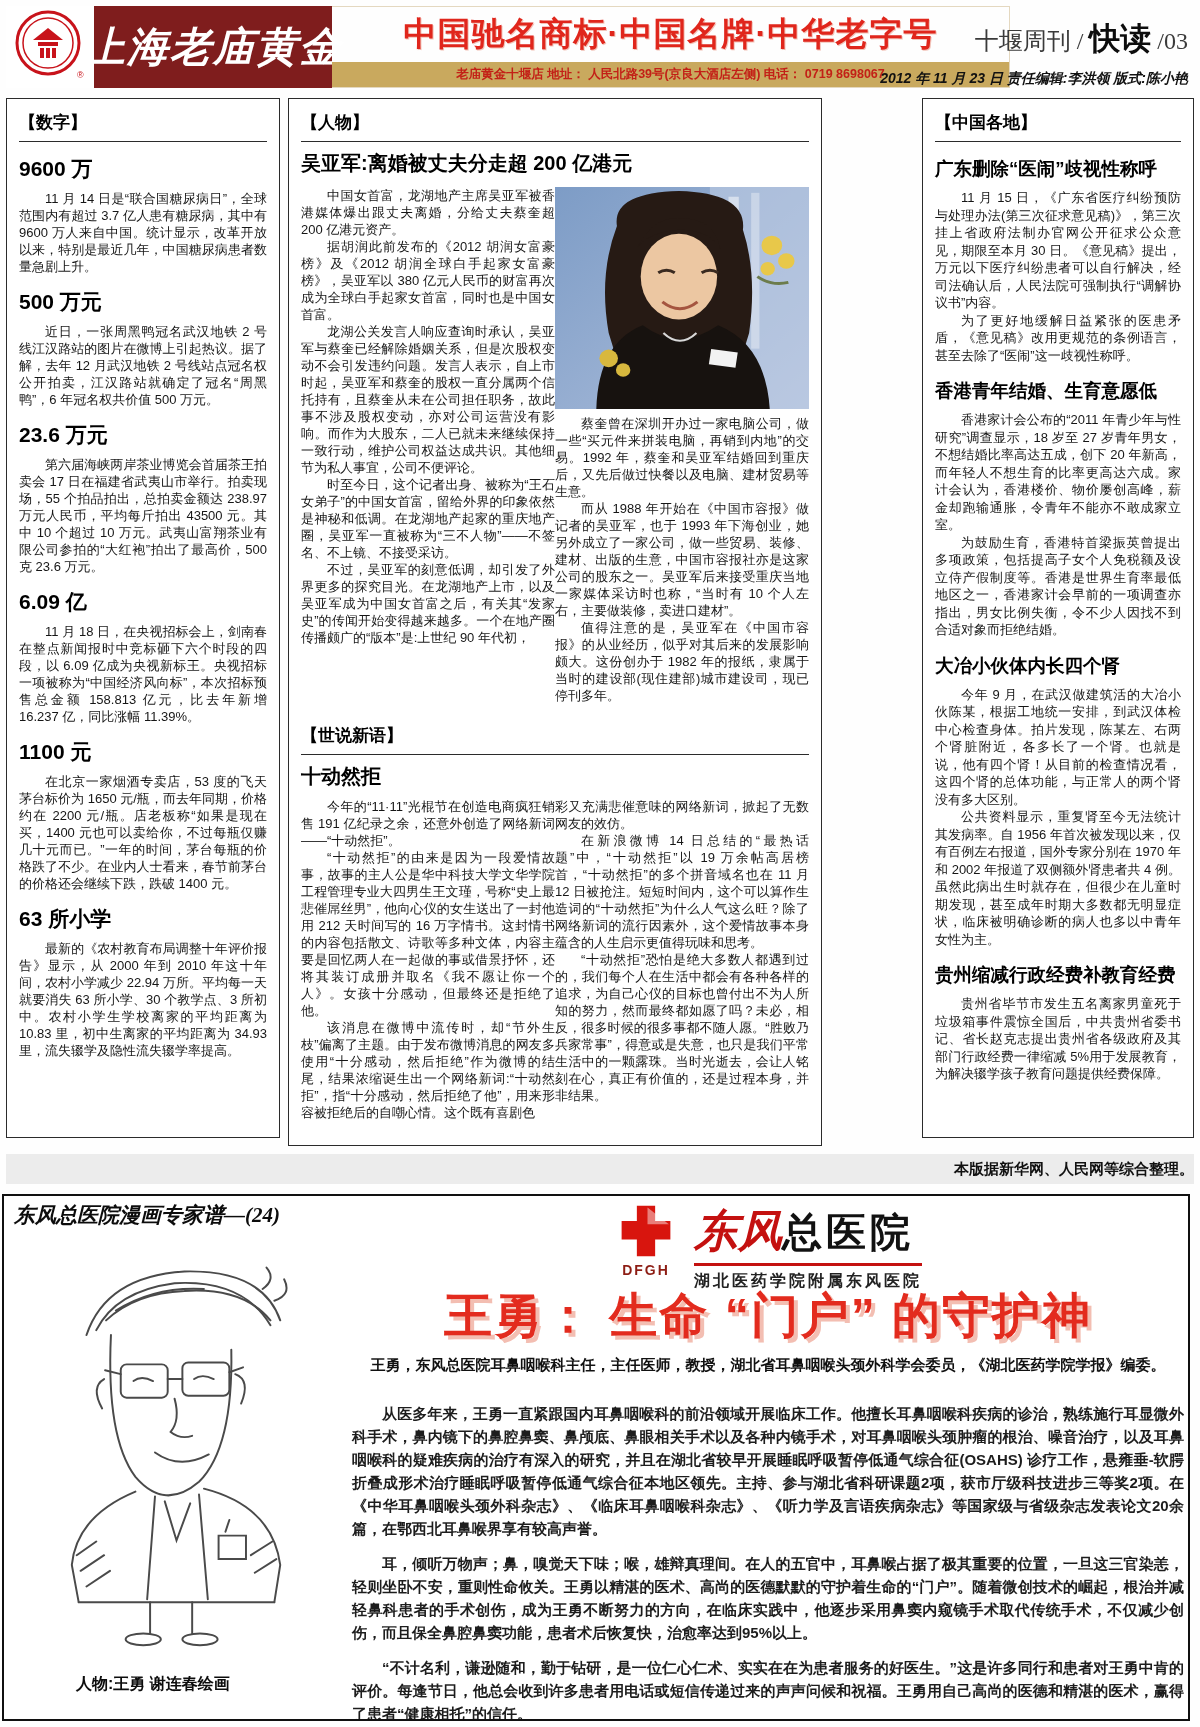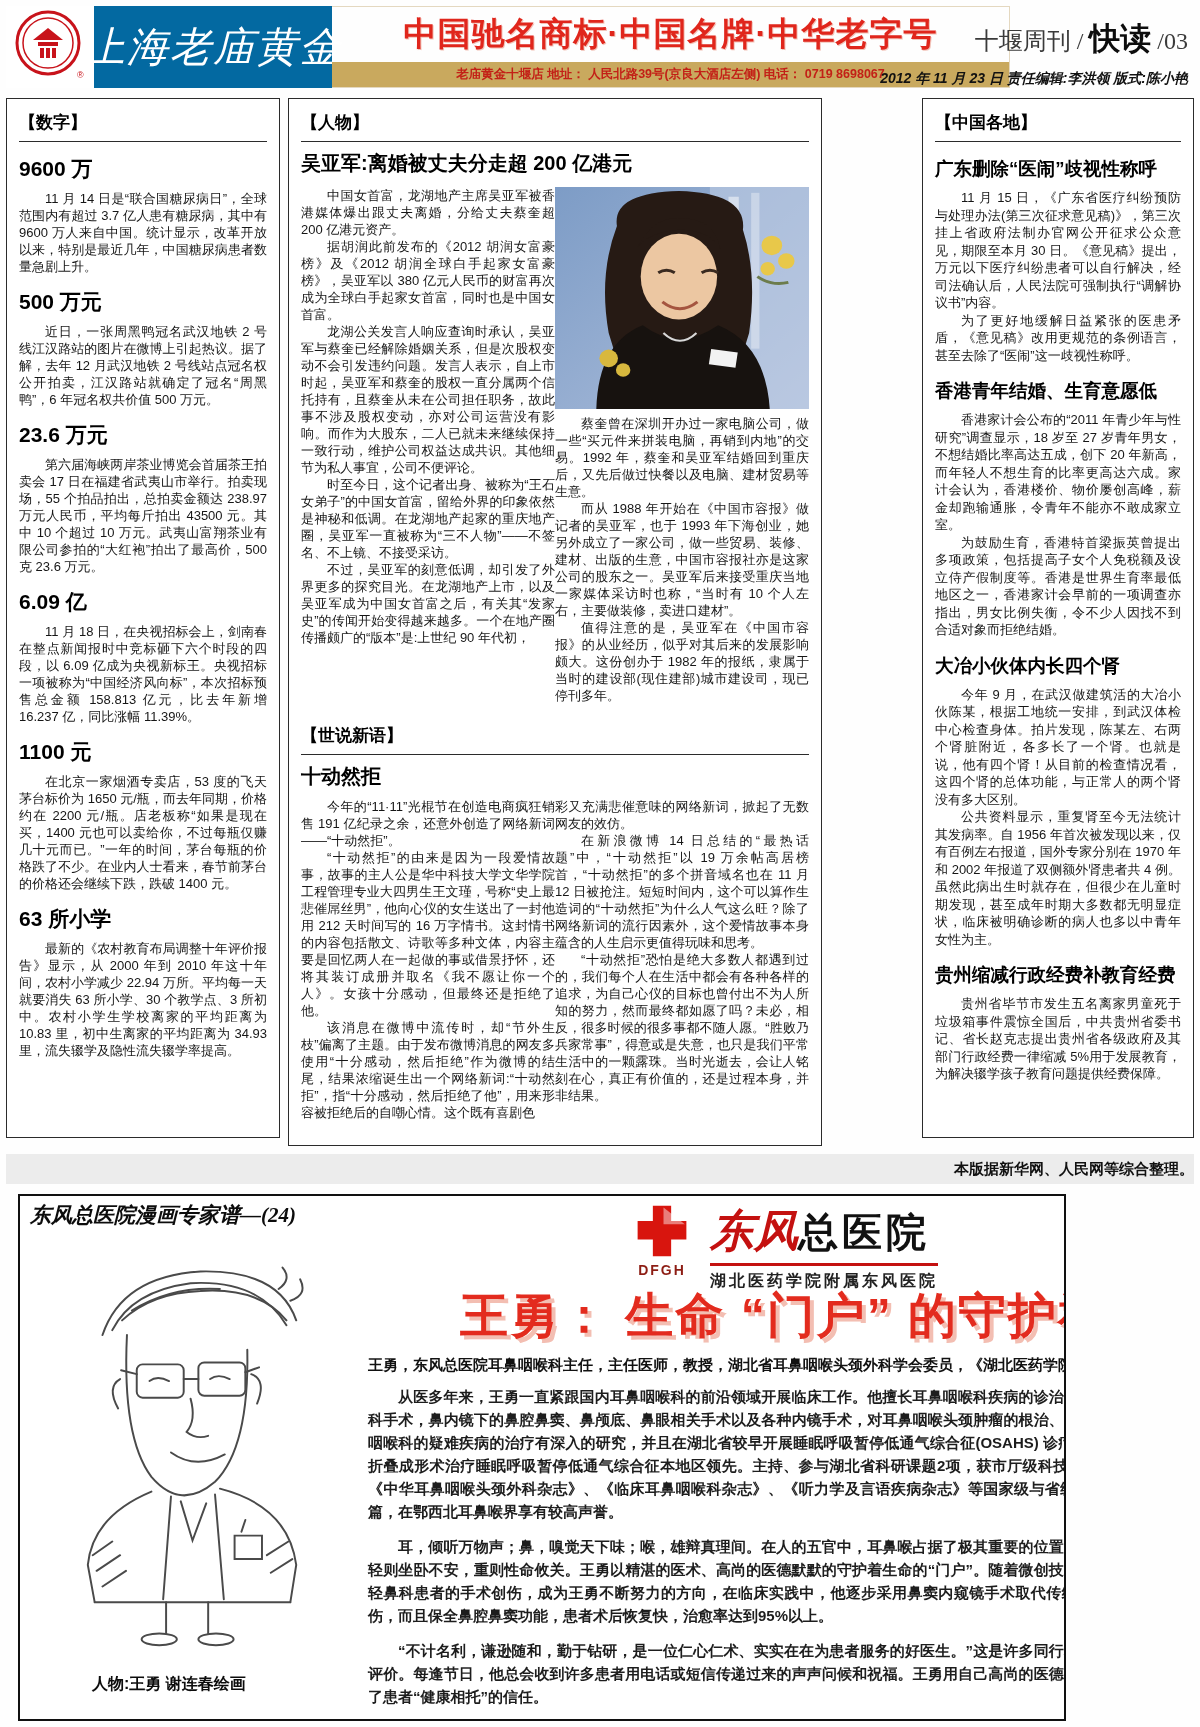--- a/index.html
+++ b/index.html
@@ -2,22 +2,22 @@
 <html><head>
 <meta charset="utf-8">
 <style>
   * { margin:0; padding:0; box-sizing:border-box; }
   body { background:#888; font-family:"Liberation Sans","DejaVu Sans",sans-serif; }
   #page { position:relative; width:1200px; height:1727px; background:#fefefe; margin:0 auto; overflow:hidden; color:#161616; }
 
   
   .header-ad { position:absolute; left:6px; top:6px; width:1004px; height:82px; display:flex; }
   .logo-box { width:88px; background:#fff; display:flex; align-items:center; justify-content:center; }
-  .brand-banner { width:238px; background:#0369a1; color:#fff; display:flex; align-items:center; justify-content:center;
-                  font-family:"Liberation Serif","DejaVu Serif",serif; font-weight:400; font-style:italic; font-size:41px; letter-spacing:2px; white-space:nowrap; }
+  .brand-banner { width:238px; background:#7f1d1d; color:#fff; display:flex; align-items:center; justify-content:center;
+                  font-family:"Liberation Serif","DejaVu Serif",serif; font-weight:700; font-style:italic; font-size:41px; letter-spacing:2px; white-space:nowrap; }
   .slogan-wrap { flex:1; display:flex; flex-direction:column; border:1px solid #e4d8c0; border-left:none; }
   .slogan { flex:1; display:flex; align-items:center; justify-content:center; color:#e0261c; font-weight:900; font-size:33px;
             letter-spacing:1px; white-space:nowrap; text-shadow:1px 1px 0 #f2c4ba; }
   .store-bar { height:25px; background:#c9a95e; color:#c32017; font-size:12.5px; font-weight:bold; display:flex; align-items:center; justify-content:center; white-space:nowrap; }
   .masthead-info { position:absolute; right:12px; top:18px; text-align:right; }
   .mast-line1 { font-family:"Liberation Serif","DejaVu Serif",serif; font-size:24px; color:#3a3a3a; }
   .mast-line1 .kd { font-size:31px; font-weight:900; color:#0d0d0d; }
   .mast-line2 { margin-top:10px; font-size:14px; font-weight:bold; font-style:italic; color:#111;margin-left:8px; }
 
   
@@ -37,36 +37,36 @@
   .sub-sec { margin-top:18px; }
   .neo-title { font-size:20px; font-weight:900; margin:4px 0 8px; color:#000; }
   .article-h { font-size:18.5px; font-weight:900; margin:14px 0 8px; color:#000; }
   #col-china .bt { line-height:17.5px; }
 
   
   .source-bar { position:absolute; left:6px; top:1154px; width:1188px; height:30px; background:#ececec;
                 display:flex; align-items:center; justify-content:flex-end; font-weight:bold; font-size:15px; color:#111; }
 
   
-  .ad-box { position:absolute; left:18px; top:1194px; width:1048px; height:527px; border:2px solid #101010; background:#fff; overflow:hidden; }
+  .ad-box { position:absolute; left:2px; top:1194px; width:1188px; height:527px; border:2px solid #101010; background:#fff; overflow:hidden; }
   .cartoon-title { position:absolute; left:10px; top:5px; font-size:21px; font-weight:900; font-family:"Liberation Serif","DejaVu Serif",serif; font-style:italic; color:#0c0c0c; }
   .cartoon { position:absolute; left:14px; top:42px; width:318px; height:424px; }
   .cartoon svg { width:100%; height:100%; }
   .cartoon-caption { position:absolute; left:72px; top:478px; font-size:16px; font-weight:bold; color:#0c0c0c; }
   .ad-right { position:absolute; left:348px; top:6px; width:832px; }
   .logo-row { display:flex; justify-content:center; align-items:flex-start; gap:16px; height:78px; }
   .cross-wrap { text-align:center; }
   .dfgh { font-weight:900; color:#8d1d14; font-size:14px; letter-spacing:2px; margin-top:-2px; }
   .hosp-name-line { display:flex; align-items:baseline; border-bottom:3px solid #c41110; padding-bottom:2px; }
   .hosp-script { font-family:"Liberation Serif","DejaVu Serif",serif; font-style:italic; font-weight:900; color:#c41110; font-size:44px; }
   .hosp-rest { font-weight:900; color:#111; font-size:40px; letter-spacing:4px; }
   .hosp-sub { font-weight:bold; font-size:16px; letter-spacing:3px; margin-top:5px; color:#222; }
   .ad-headline { margin:4px 0 8px; text-align:center; font-size:48px; font-weight:900; color:#e32b1e; letter-spacing:2px;
                  white-space:nowrap; text-shadow:4px 4px 0 #f3beb2; }
-  .ad-intro { font-size:15px; font-weight:bold; margin:0 0 10px; color:#111; }
+  .ad-intro { font-size:15px; font-weight:bold; text-align:center; margin:0 0 27px; color:#111; }
   .ad-p { font-size:15px; line-height:23px; font-weight:600; text-align:justify; text-indent:2em; margin:0 0 12px; color:#1d1d1d; }
   .ad-site { text-align:right; font-size:20px; font-weight:900; color:#d40000; margin-top:2px; }
 </style>
 </head>
 <body>
 
 <div id="page">
 
   <div class="header-ad">
     <div class="logo-box">

